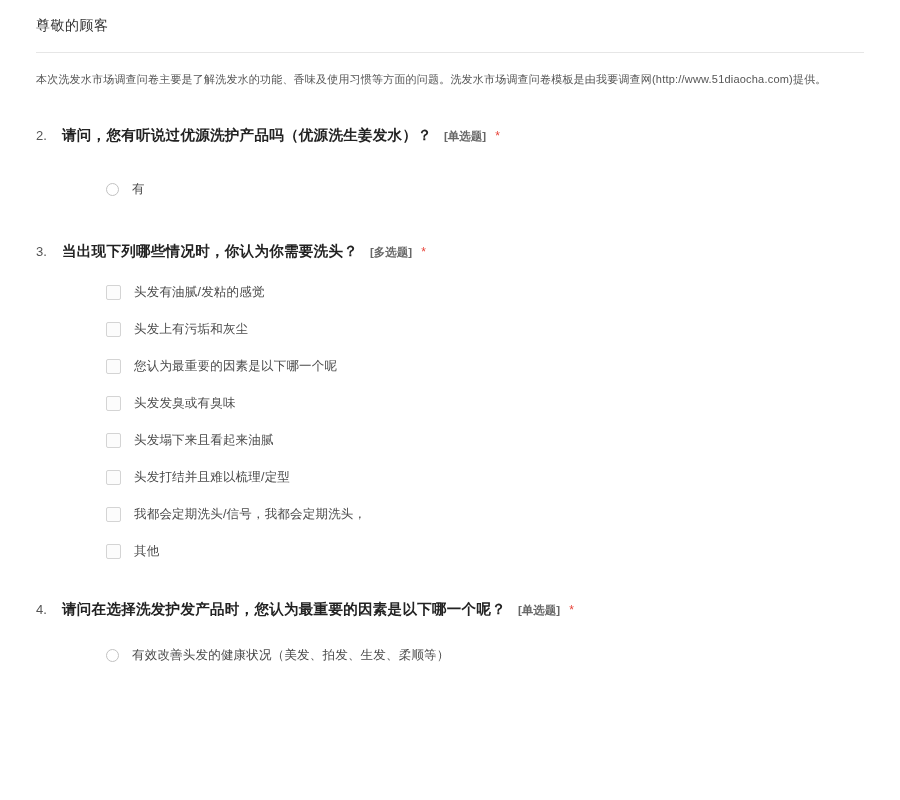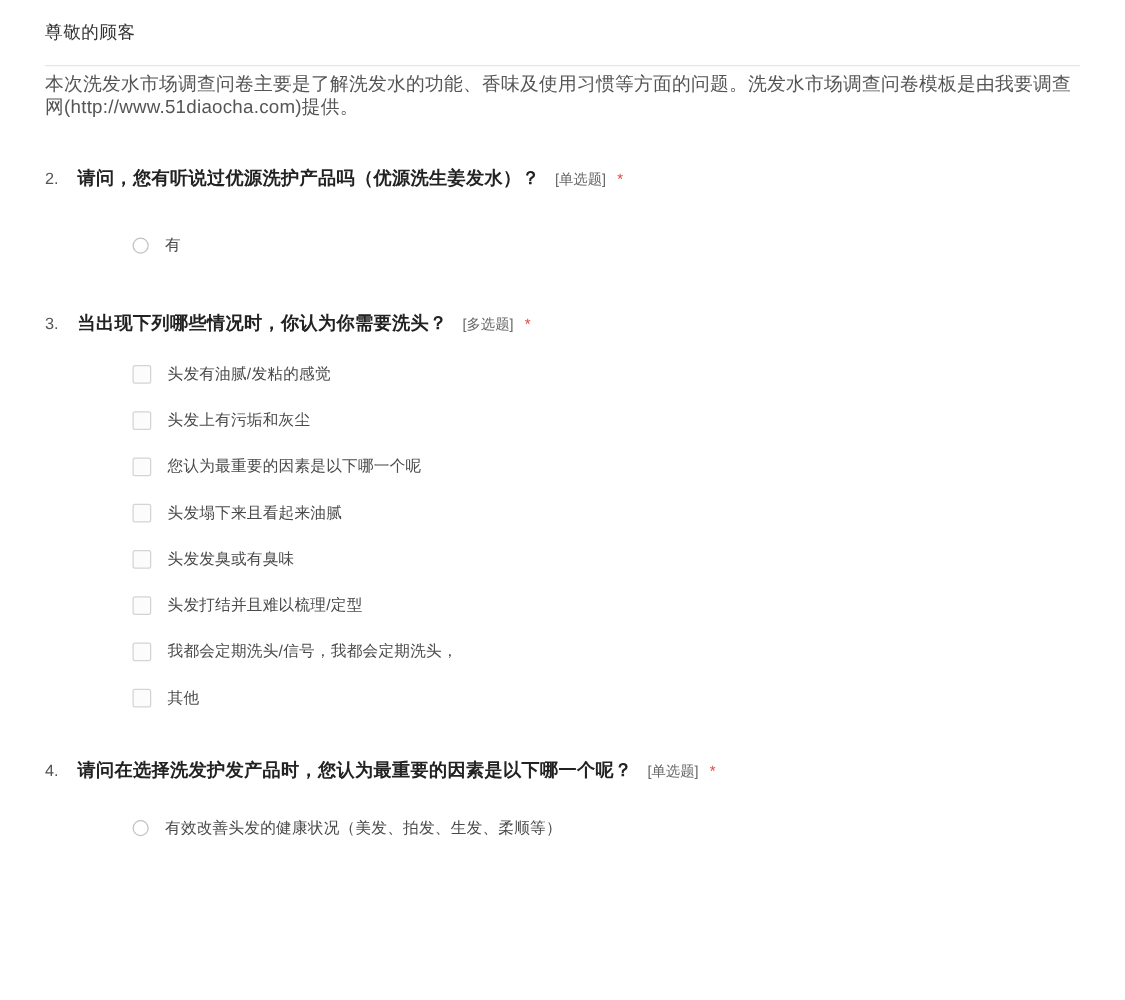--- a/index.html
+++ b/index.html
@@ -28,24 +28,24 @@
     margin: 0;
     padding-top: 17px;
     letter-spacing: 0.5px;
   }
   .intro-rule {
     margin-top: 17px;
     border-bottom: 1px solid #e6e6e6;
     width: 100%;
   }
   .intro-text {
-    font-size: 15px;
+    font-size: 11px;
     color: #555555;
     line-height: 18px;
-    margin-top: 6px;
+    margin-top: 17px;
     letter-spacing: 0.2px;
   }
   .question-block {
     margin-top: 38px;
   }
   .question-head {
     display: flex;
     align-items: baseline;
   }
   .q-num {
@@ -58,20 +58,21 @@
     font-size: 14.5px;
     font-weight: bold;
     color: #222222;
     letter-spacing: 0.3px;
   }
   .q-type {
     font-size: 11.5px;
     color: #666666;
     margin-left: 12px;
     white-space: nowrap;
+    font-weight: bold;
   }
   .q-required {
     color: #e8443a;
     font-size: 12px;
     margin-left: 9px;
   }
   .options {
     margin-top: 30px;
     padding-left: 70px;
   }
@@ -160,25 +161,25 @@
       <div class="option-row">
         <span class="check-mark"></span>
         <span class="option-label">头发上有污垢和灰尘</span>
       </div>
       <div class="option-row">
         <span class="check-mark"></span>
         <span class="option-label">您认为最重要的因素是以下哪一个呢</span>
       </div>
       <div class="option-row">
         <span class="check-mark"></span>
+        <span class="option-label">头发发臭或有臭味</span>
+      </div>
+      <div class="option-row">
+        <span class="check-mark"></span>
         <span class="option-label">头发塌下来且看起来油腻</span>
-      </div>
-      <div class="option-row">
-        <span class="check-mark"></span>
-        <span class="option-label">头发发臭或有臭味</span>
       </div>
       <div class="option-row">
         <span class="check-mark"></span>
         <span class="option-label">头发打结并且难以梳理/定型</span>
       </div>
       <div class="option-row">
         <span class="check-mark"></span>
         <span class="option-label">我都会定期洗头/信号，我都会定期洗头，</span>
       </div>
       <div class="option-row">

